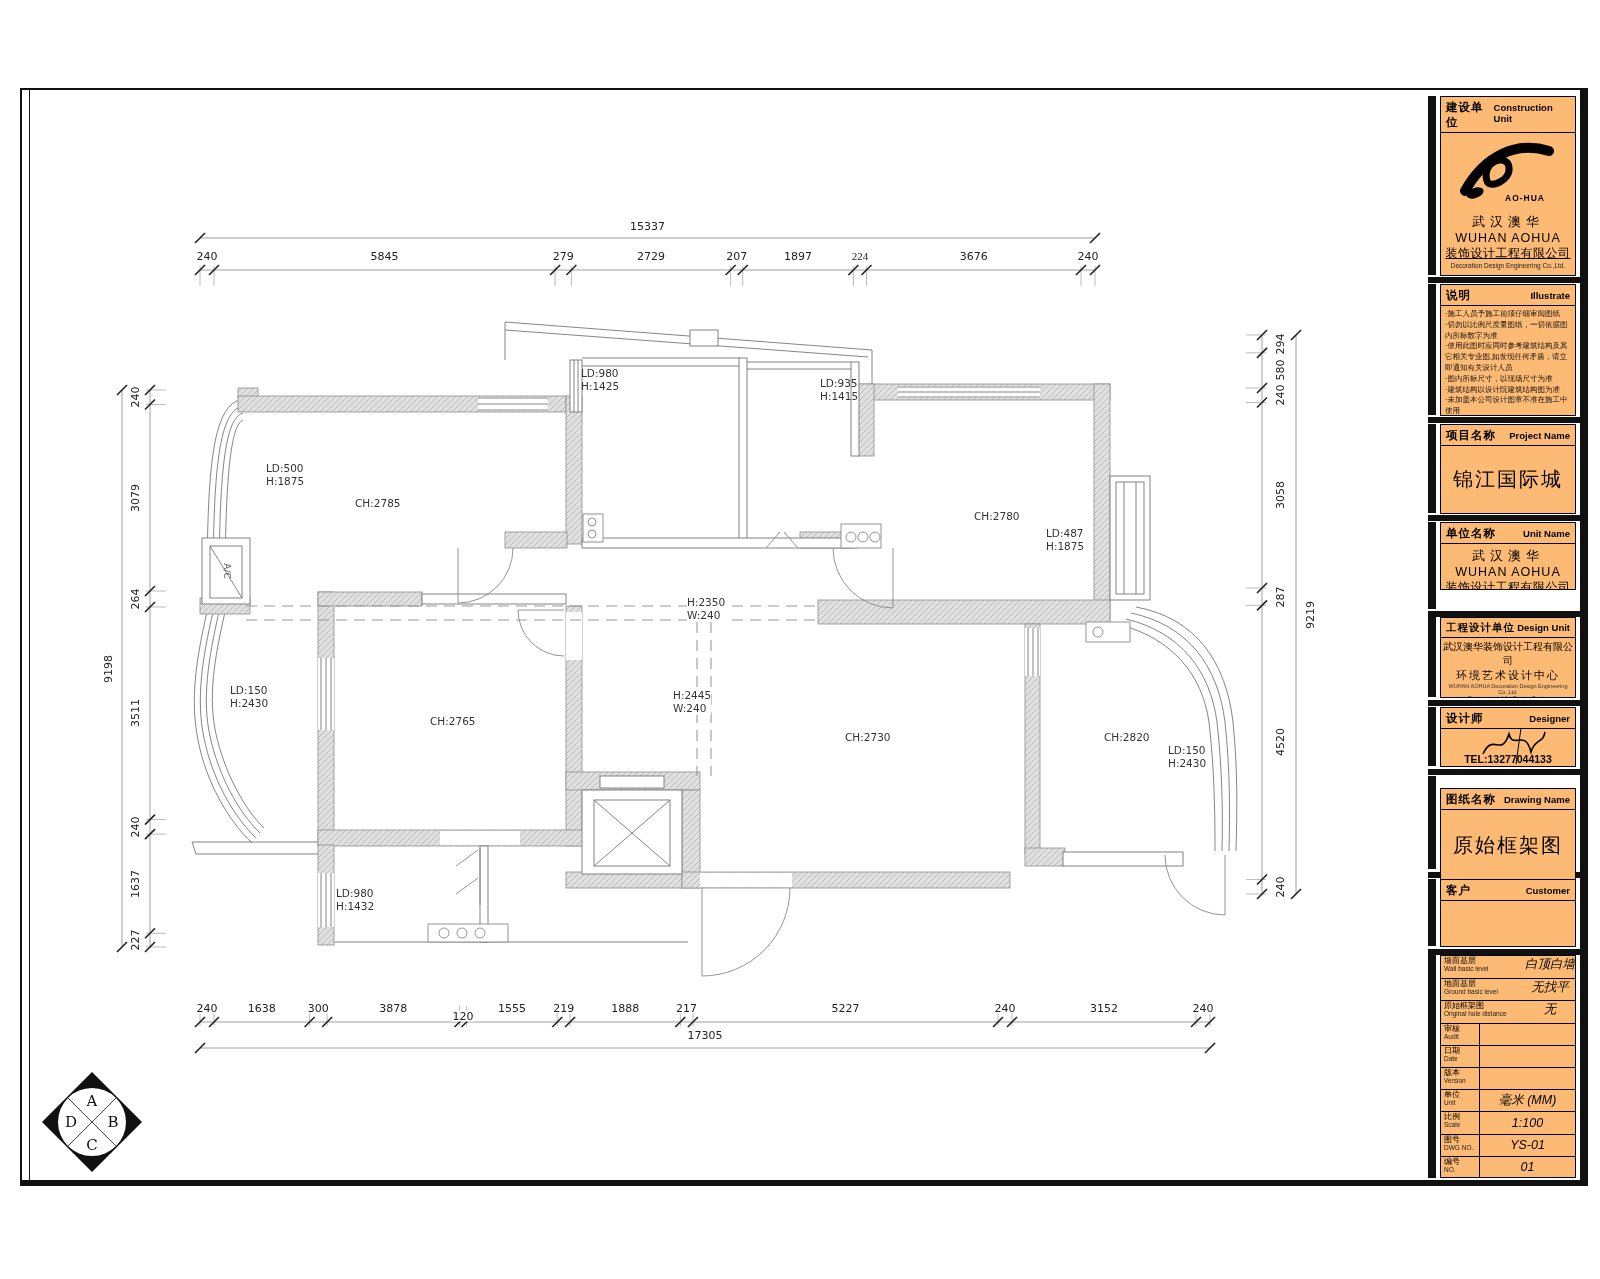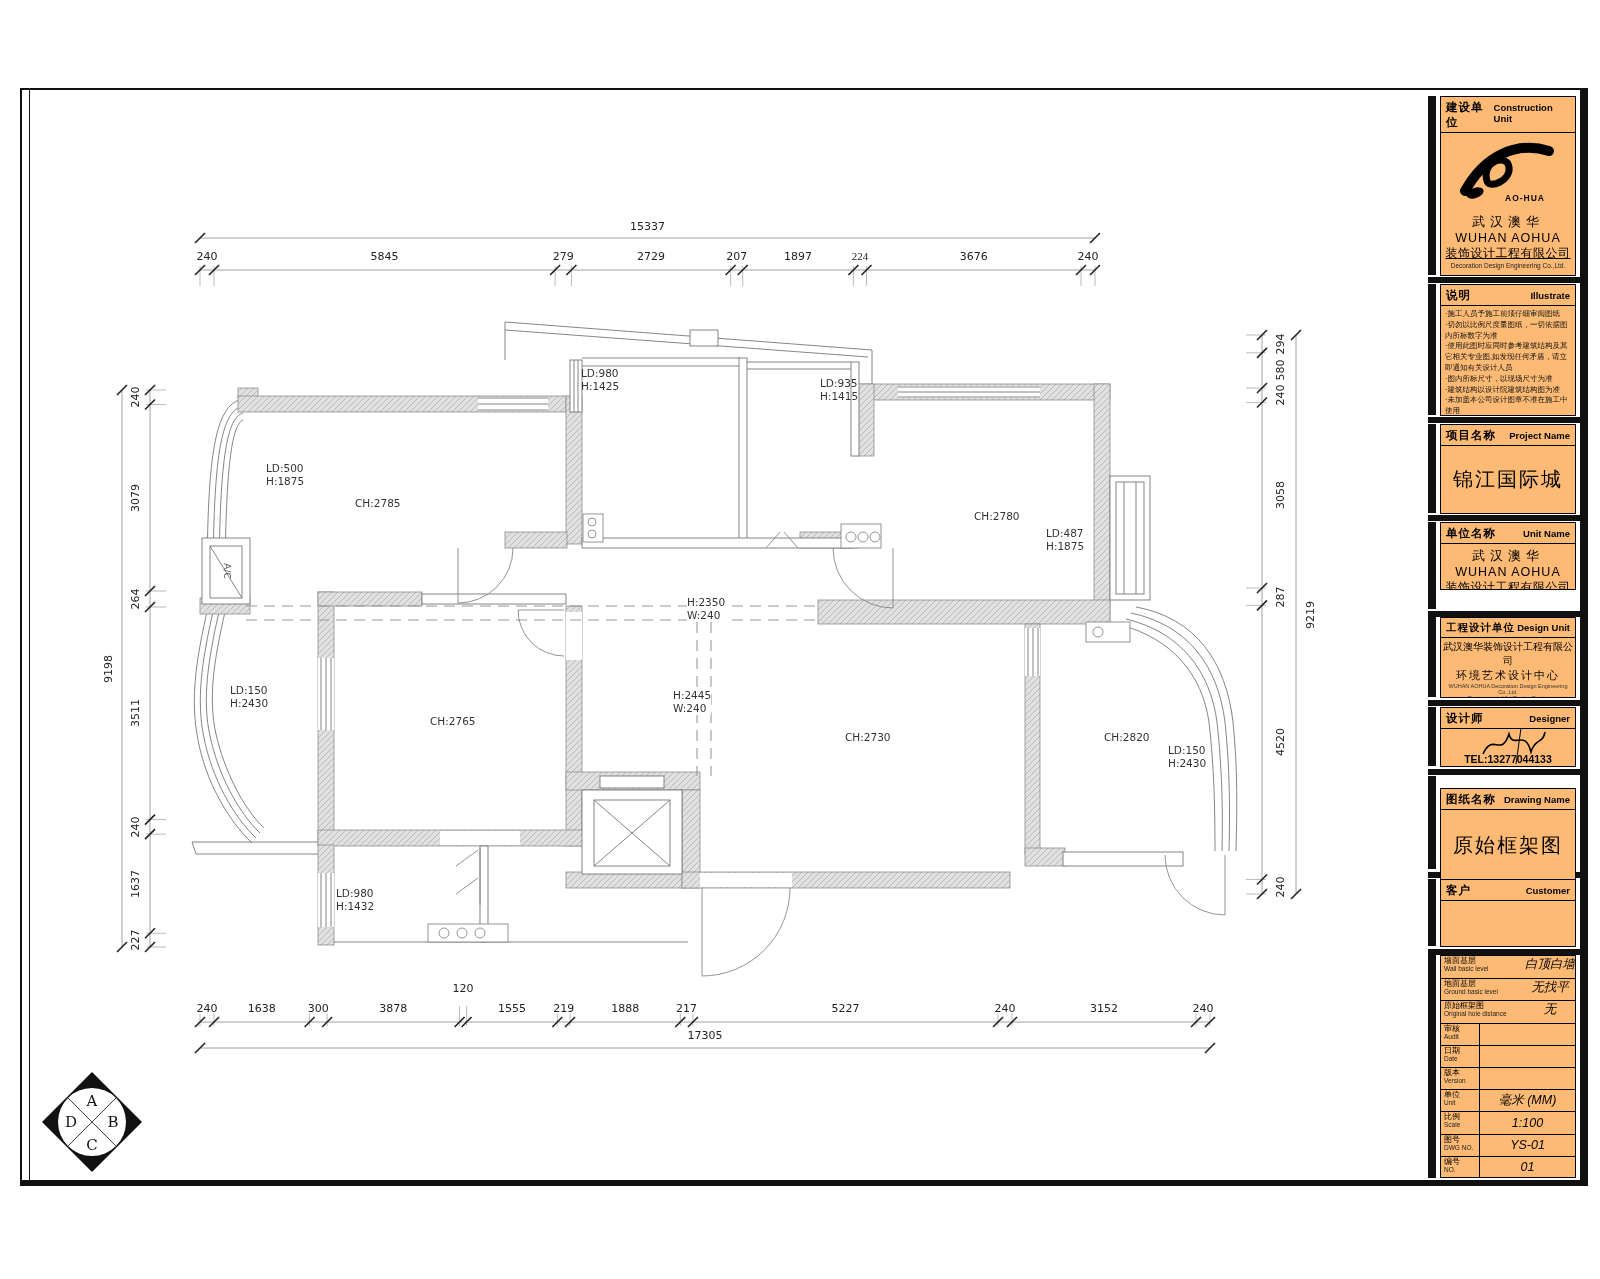--- a/index.html
+++ b/index.html
@@ -343,21 +343,21 @@
     <span class="dim" style="left: 736.667px; top: 256px;">207</span>
     <span class="dim" style="left: 798.057px; top: 256px;">1897</span>
     <span class="dim" style="left: 859.944px; top: 256px; font-family: Liberation Serif, serif;">224</span>
     <span class="dim" style="left: 973.737px; top: 256px;">3676</span>
     <span class="dim" style="left: 1088px; top: 256px;">240</span>
     <span class="dim" style="left: 647.5px; top: 226px;">15337</span>
     <span class="dim" style="left: 207.004px; top: 1008px;">240</span>
     <span class="dim" style="left: 261.808px; top: 1008px;">1638</span>
     <span class="dim" style="left: 318.363px; top: 1008px;">300</span>
     <span class="dim" style="left: 393.333px; top: 1008px;">3878</span>
-    <span class="dim" style="left: 463.049px; top: 988px;">120</span>
+    <span class="dim" style="left: 463.049px; top: 1016px;">120</span>
     <span class="dim" style="left: 511.93px; top: 1008px;">1555</span>
     <span class="dim" style="left: 563.699px; top: 1008px;">219</span>
     <span class="dim" style="left: 625.186px; top: 1008px;">1888</span>
     <span class="dim" style="left: 686.615px; top: 1008px;">217</span>
     <span class="dim" style="left: 845.484px; top: 1008px;">5227</span>
     <span class="dim" style="left: 1005.02px; top: 1008px;">240</span>
     <span class="dim" style="left: 1104.01px; top: 1008px;">3152</span>
     <span class="dim" style="left: 1203px; top: 1008px;">240</span>
     <span class="dim" style="left: 705px; top: 1035px;">17305</span>
     <span class="dim v" style="left: 135px; top: 397.267px;">240</span>

